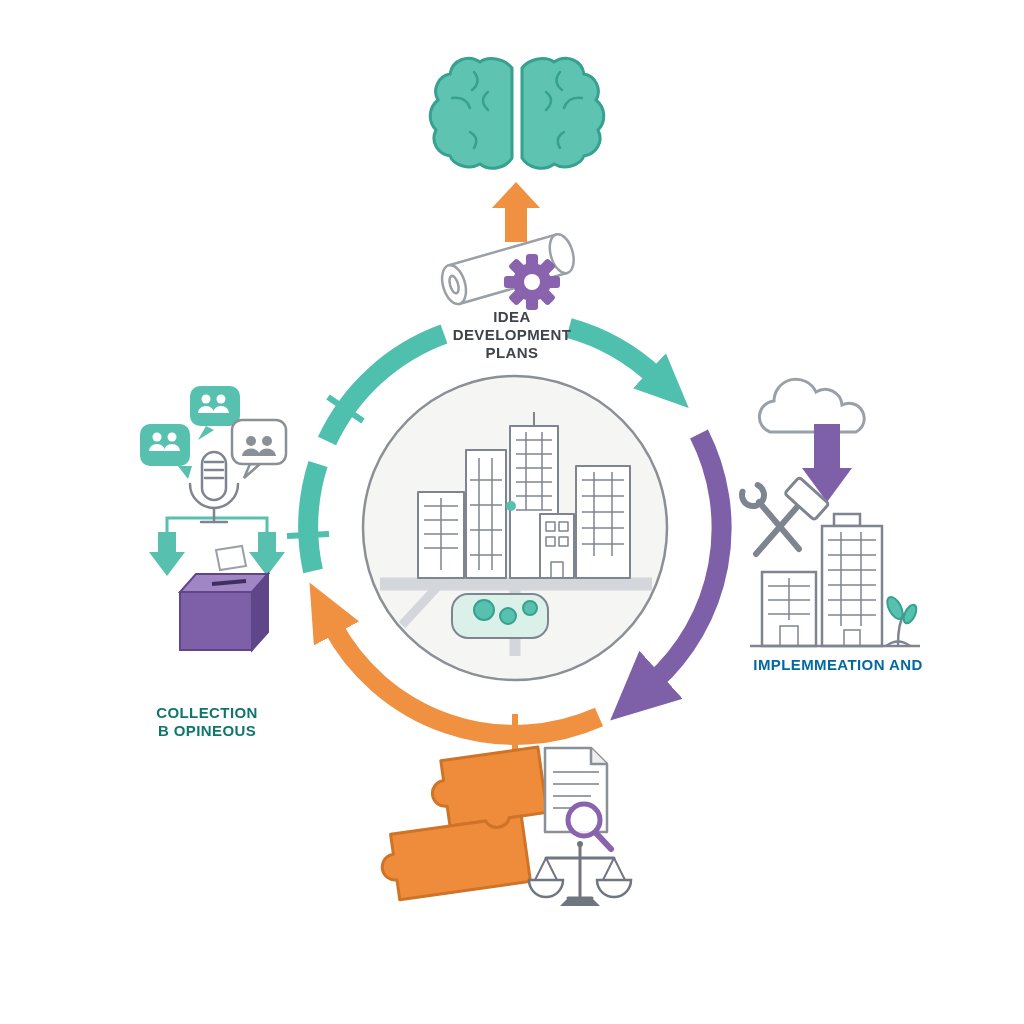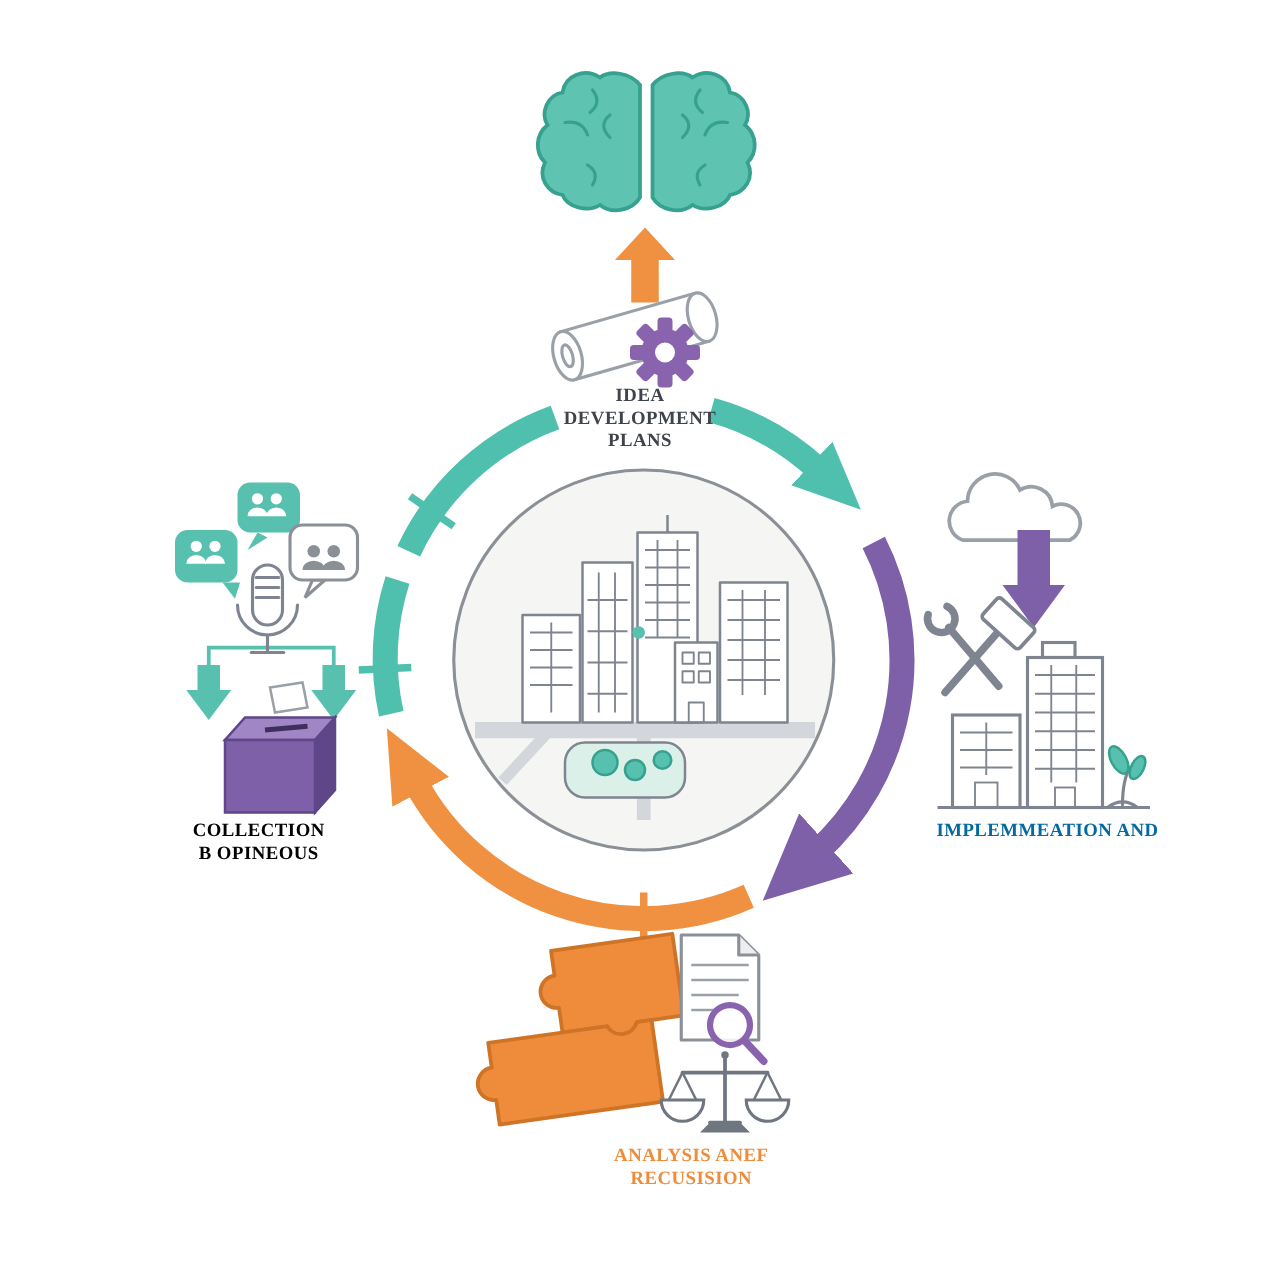--- a/index.html
+++ b/index.html
@@ -1,23 +1,23 @@
 <!DOCTYPE html>
 <html><head>
 <meta charset="utf-8">
 <style>
   html,body{margin:0;padding:0;background:#fff;}
   .canvas{position:relative;width:1024px;height:1024px;background:#ffffff;overflow:hidden;
-          font-family:Liberation Serif, serif;}
+          font-family:Liberation Sans, sans-serif;}
   svg.layer{position:absolute;left:0;top:0;width:1024px;height:1024px;}
   .lbl{position:absolute;text-align:center;font-weight:700;font-size:15px;line-height:18px;
        letter-spacing:.4px;text-transform:uppercase;}
   .lbl span{display:block;}
   .lbl.title{color:#3f434c;}
-  .lbl.teal-t{color:#000000;}
+  .lbl.teal-t{color:#0f766e;margin-top:48px;}
   .lbl.purple-t{color:#0369a1;}
   .lbl.orange-t{color:#ee8c3b;}
 </style>
 </head>
 <body>
 
 <div class="canvas">
 
   <svg class="layer" viewBox="0 0 1024 1024">
     <defs>
@@ -286,18 +286,14 @@
 
   <div class="lbl teal-t" style="left:107px;top:656px;width:200px">
     <span>COLLECTION</span>
     <span>B OPINEOUS</span>
   </div>
 
   <div class="lbl purple-t" style="left:718px;top:656px;width:240px">
     <span>IMPLEMMEATION AND</span>
   </div>
 
-  <div class="lbl orange-t" style="left:433px;top:916px;width:240px">
-    <span>ANALYSIS ANEF</span>
-    <span>RECUSISION</span>
-  </div>
 
 </div>
 
 </body></html>

